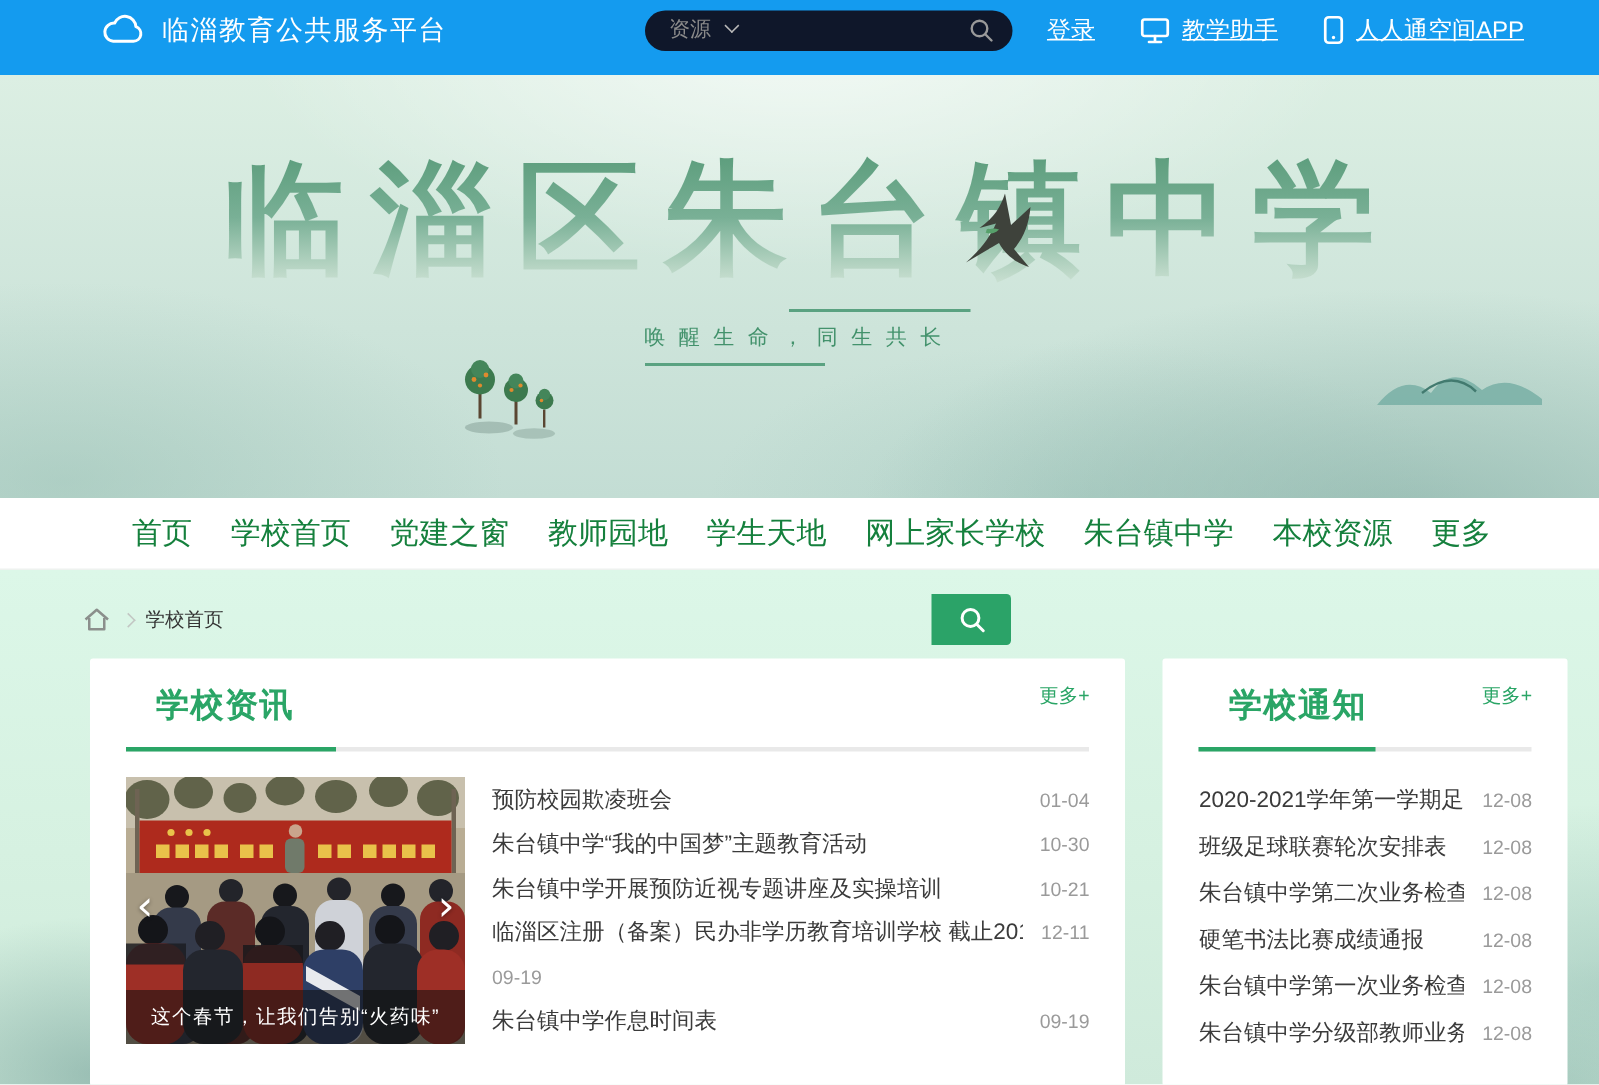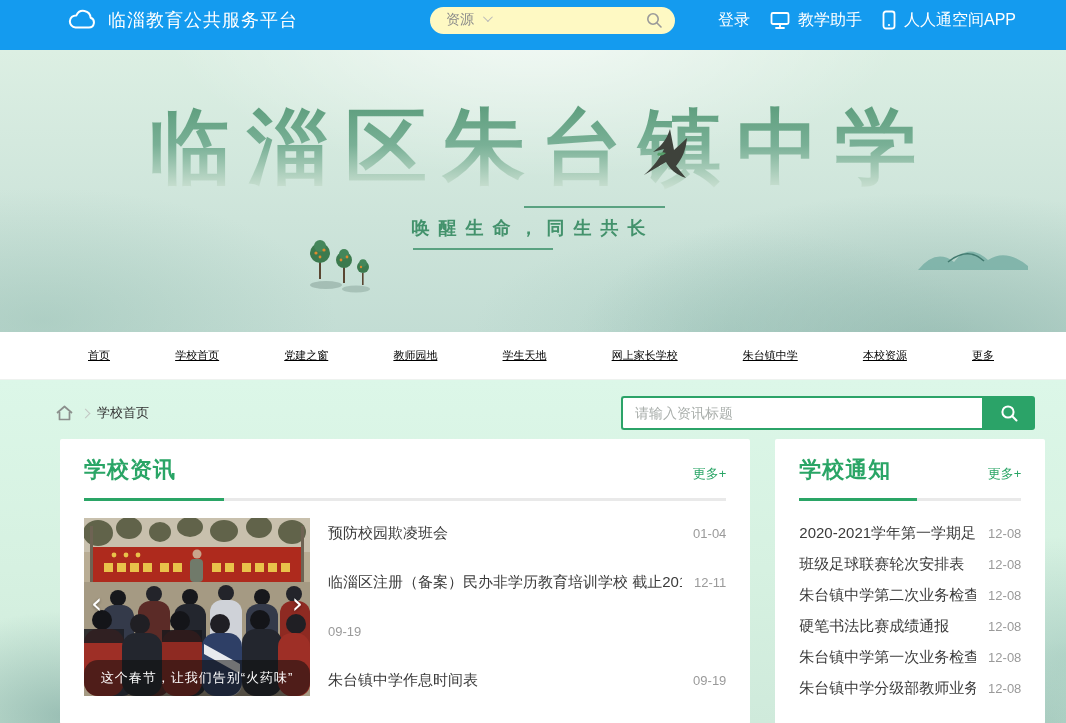--- a/index.html
+++ b/index.html
@@ -8,30 +8,30 @@
 
   
   .topbar{
     height:50px; background:#149bef; display:flex; align-items:center;
     padding:0 50px 10px 68px; color:#fff;
   }
   .brand{ display:flex; align-items:center; gap:10px; cursor:pointer; }
   .brand svg{ width:30px; height:22px; display:block; }
   .brand-title{ font-size:18px; letter-spacing:1px; }
   .hsearch{
-    margin-left:132px; width:245px; height:27px; background:#fef9c3; border-radius:14px;
+    margin-left:132px; width:245px; height:27px; background:#0f172a; border-radius:14px;
     display:flex; align-items:center; padding:0 12px 0 16px; cursor:pointer;
   }
   .hsearch .cat{ font-size:14px; color:#8a8a8a; }
   .hsearch .chev{
     width:7px; height:7px; border-right:1.5px solid #b9b9b9; border-bottom:1.5px solid #b9b9b9;
     transform:rotate(45deg) translateY(-2px); margin-left:9px; margin-top:-3px;
   }
   .hsearch .mag{ margin-left:auto; display:flex; }
-  .hright{ margin-left:auto; display:flex; gap:20px; }
+  .hright{ margin-left:auto; display:flex; gap:30px;text-decoration:underline; }
   .hitem{ display:flex; align-items:center; gap:8px; font-size:16px; color:#fff; cursor:pointer; }
   .hitem svg{ display:block; }
 
   
   .banner{
     position:relative; height:282px; overflow:hidden; text-align:center;
     background:
       radial-gradient(620px 260px at 50% -10%, rgba(255,255,255,.65), rgba(255,255,255,0) 60%),
       radial-gradient(520px 220px at 88% 105%, rgba(124,168,158,.55), rgba(124,168,158,0) 70%),
       radial-gradient(420px 190px at 4% 96%, rgba(141,184,171,.40), rgba(141,184,171,0) 70%),
@@ -40,36 +40,36 @@
   }
   .school-name{
     margin-top:52px; font-size:82px; font-weight:700; letter-spacing:16px; text-indent:16px;
     color:#6fae8f; -webkit-text-fill-color:transparent;
     background:linear-gradient(180deg,#5c9d7c 0%,#79b096 48%,#b9d6c5 86%,#cfe3d6 100%);
     -webkit-background-clip:text; background-clip:text;
     white-space:nowrap; line-height:1.1;
   }
   .slogan-wrap{ margin-top:14px; }
   .slogan{
-    position:relative; display:inline-block; font-size:18px; letter-spacing:9px;
-    color:#43926c; padding:10px 4px;font-weight:bold;
+    position:relative; display:inline-block; font-size:14px; letter-spacing:9px;
+    color:#43926c; padding:10px 4px;
   }
   .slogan::before{ content:""; position:absolute; top:0; right:-6px; width:56%; height:2px; background:#5aa281; }
   .slogan::after { content:""; position:absolute; bottom:0; left:2%;  width:56%; height:2px; background:#5aa281; }
   .swallow{ position:absolute; left:636px; top:76px; width:62px; height:58px; }
   .trees{ position:absolute; left:300px; top:183px; width:80px; height:60px; }
   .mountains{ position:absolute; left:918px; top:190px; width:110px; height:30px; opacity:.85; }
 
   
   .mainnav{ height:48px; background:#fff; border-bottom:1px solid #eef2ef; }
   .mainnav ul{
     list-style:none; height:100%; display:flex; align-items:center;
     justify-content:space-between; padding:0 72px 0 88px;
   }
-  .mainnav li{ font-size:11px; color:#000000; cursor:pointer; white-space:nowrap;text-decoration:underline; }
+  .mainnav li{ font-size:20px; color:#15803d; cursor:pointer; white-space:nowrap; }
 
   
   .content{
     position:relative; height:343px; padding-top:16px;
     background:
       radial-gradient(240px 150px at 6% 98%, rgba(110,155,148,.55), rgba(110,155,148,0) 70%),
       radial-gradient(280px 170px at 101% 80%, rgba(139,183,174,.45), rgba(139,183,174,0) 70%),
       radial-gradient(220px 130px at 97% 102%, rgba(120,165,156,.40), rgba(120,165,156,0) 70%),
       linear-gradient(180deg,#dcf7e8 0%,#d6f1e1 55%,#cfeadb 100%);
   }
@@ -93,34 +93,34 @@
   .csearch input::placeholder{ color:#a9aeab; }
   .csearch button{
     width:53px; border:none; background:#2ba368; border-radius:0 3px 3px 0; cursor:pointer;
     display:flex; align-items:center; justify-content:center;
   }
 
   .panels{ display:flex; gap:25px; margin:9px 31px 0 60px; }
   .panel{ background:#fff; border-radius:2px; padding:16px 24px 20px; }
   .panel.news{ flex:1; min-height:261px; }
   .panel.notices{ width:270px; min-height:261px; }
-  .panel-head{ display:flex; align-items:flex-end; justify-content:space-between; }
+  .panel-head{ display:flex; align-items:flex-start; justify-content:space-between;margin-left:20px; }
   .panel-title{ font-size:22px; font-weight:700; color:#2aa566; letter-spacing:1px; }
   .more-link{ font-size:13px; color:#2aa566; cursor:pointer; padding-bottom:2px; }
   .panel-rule{ position:relative; height:3px; background:#e9e9e9; margin-top:13px; }
   .panel-rule::before{ content:""; position:absolute; left:0; top:0; height:3px; width:140px; background:#2aa566; }
   .panel.notices .panel-rule::before{ width:118px; }
 
   .news-body{ display:flex; margin-top:17px; gap:18px; }
   .carousel{ position:relative; width:226px; height:178px; flex:none; overflow:hidden; cursor:pointer; }
   .carousel svg.photo{ position:absolute; inset:0; width:100%; height:100%; }
   .car-caption{
     position:absolute; left:0; right:0; bottom:0; height:36px; background:rgba(15,15,15,.55);
     color:#fff; font-size:13px; display:flex; align-items:center; justify-content:center;
-    letter-spacing:1px; white-space:nowrap;border-radius:14px;
+    letter-spacing:1px; white-space:nowrap;
   }
   .car-arrow{
     position:absolute; top:50%; transform:translateY(-60%); color:#fff; font-size:28px;
     line-height:1; cursor:pointer; text-shadow:0 1px 3px rgba(0,0,0,.4); user-select:none;
     font-family:"DejaVu Sans",sans-serif;
   }
   .car-arrow.prev{ left:7px; } .car-arrow.next{ right:7px; }
 
   ul.rows{ list-style:none; flex:1; display:flex; flex-direction:column; justify-content:space-between; padding:2px 0; }
   ul.rows li{ display:flex; align-items:center; height:27px; cursor:pointer; }
@@ -241,21 +241,20 @@
         <svg width="19" height="18" viewBox="0 0 19 18" fill="none">
           <path d="M2 9 L9.5 2.5 L17 9" stroke="#8b8f8c" stroke-width="1.7" stroke-linejoin="round"></path>
           <path d="M4.5 8 V15.5 H14.5 V8" stroke="#8b8f8c" stroke-width="1.7" stroke-linejoin="round"></path>
         </svg>
       </span>
       <span class="bc-chev"></span>
       <span class="bc-label">学校首页</span>
     </div>
 
     <div class="csearch">
-      <input type="text" placeholder="请输入资讯标题" style="">
       <button>
         <svg width="20" height="20" viewBox="0 0 20 20" fill="none">
           <circle cx="9" cy="9" r="5.6" stroke="#ffffff" stroke-width="2"></circle>
           <path d="M13.3 13.3 L17.5 17.5" stroke="#ffffff" stroke-width="2" stroke-linecap="round"></path>
         </svg>
       </button>
     </div>
   </div>
 
   <div class="panels">
@@ -341,21 +340,29 @@
           <div class="car-caption">这个春节，让我们告别“火药味”</div>
         </div>
 
         <ul class="rows">
 
             <li>
               <span class="row-title">预防校园欺凌班会</span>
               <span class="row-date">01-04</span>
             </li>
 
-
+            <li>
+              <span class="row-title">朱台镇中学“我的中国梦”主题教育活动</span>
+              <span class="row-date">10-30</span>
+            </li>
+
+            <li>
+              <span class="row-title">朱台镇中学开展预防近视专题讲座及实操培训</span>
+              <span class="row-date">10-21</span>
+            </li>
 
             <li>
               <span class="row-title">临淄区注册（备案）民办非学历教育培训学校 截止2019</span>
               <span class="row-date">12-11</span>
             </li>
 
             <li>
               <span class="row-date">09-19</span>
             </li>
 

